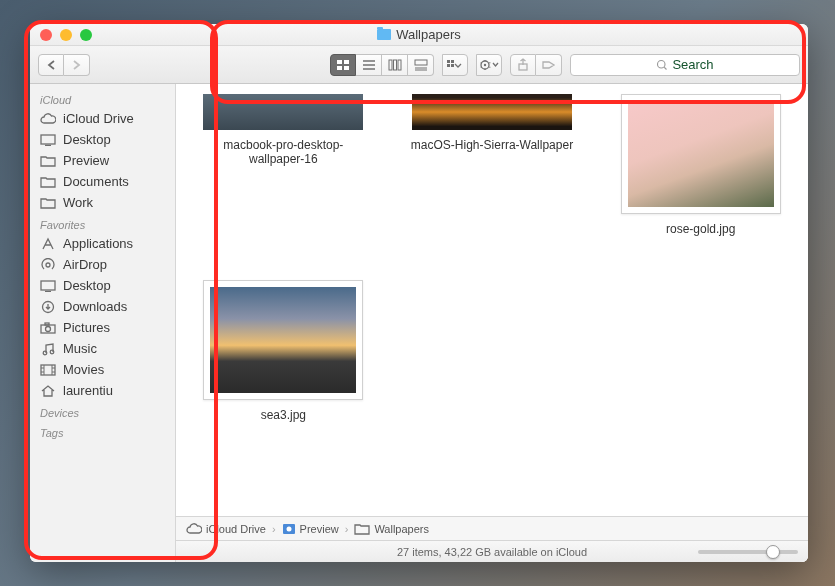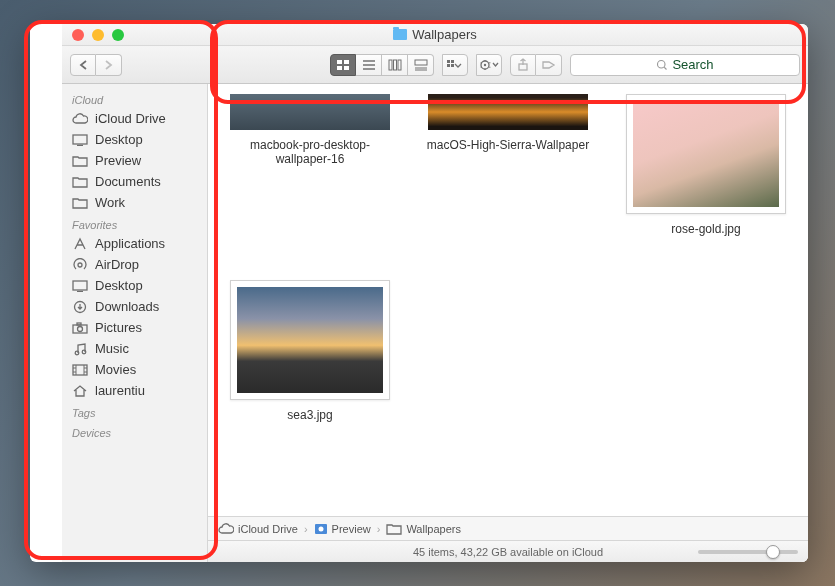--- a/index.html
+++ b/index.html
@@ -17,21 +17,20 @@
   top: 24px;
   left: 30px;
   width: 778px;
   height: 538px;
   background: #fff;
   border-radius: 6px;
   box-shadow: 0 10px 40px rgba(0,0,0,0.4);
   display: flex;
   flex-direction: column;
   overflow: hidden;
-  padding-left: 32px;
 }
 .titlebar {
   height: 22px;
   background: linear-gradient(#f7f7f7, #ededed);
   border-bottom: 1px solid #d9d9d9;
   display: flex;
   align-items: center;
   position: relative;
 }
 .traffic { display: flex; gap: 8px; padding-left: 10px; }
@@ -362,22 +361,22 @@
           <span>Movies</span>
         </div>
         <div class="sb-item">
           <span class="ic">
             <svg width="16" height="14" viewBox="0 0 16 14">
               <path d="M2 7l6-5 6 5M4 6v6h8V6" fill="none" stroke="#6e6e6e" stroke-width="1.3"></path>
             </svg>
           </span>
           <span>laurentiu</span>
         </div>
+        <div class="sb-head">Devices</div>
         <div class="sb-head">Tags</div>
-        <div class="sb-head">Devices</div>
       </div>
     <div class="content">
       <div class="grid" id="grid">
           <div class="file">
             <div class="thumb partial">
               <div class="img t1"></div>
             </div>
             <div class="cap">macbook-pro-desktop-wallpaper-16</div>
           </div>
           <div class="file">
@@ -422,21 +421,21 @@
           <span style="display: flex; align-items: center; gap: 4px;">
             <span style="display:inline-flex">
               <svg width="16" height="12" viewBox="0 0 16 12">
                 <path d="M1 3V2h5l1 1h8v8H1z" fill="none" stroke="#6e6e6e" stroke-width="1.3"></path>
               </svg>
             </span>
             <span>Wallpapers</span>
           </span>
         </div>
       <div class="statusbar">
-        <span>45 items, 43,22 GB available on iCloud</span>
+        <span>27 items, 43,22 GB available on iCloud</span>
         <div class="zoom">
             <div class="knob"></div>
           </div>
       </div>
     </div>
   </div>
 </div>
 
 <div class="highlight hi1"></div>
 <div class="highlight hi2"></div>

